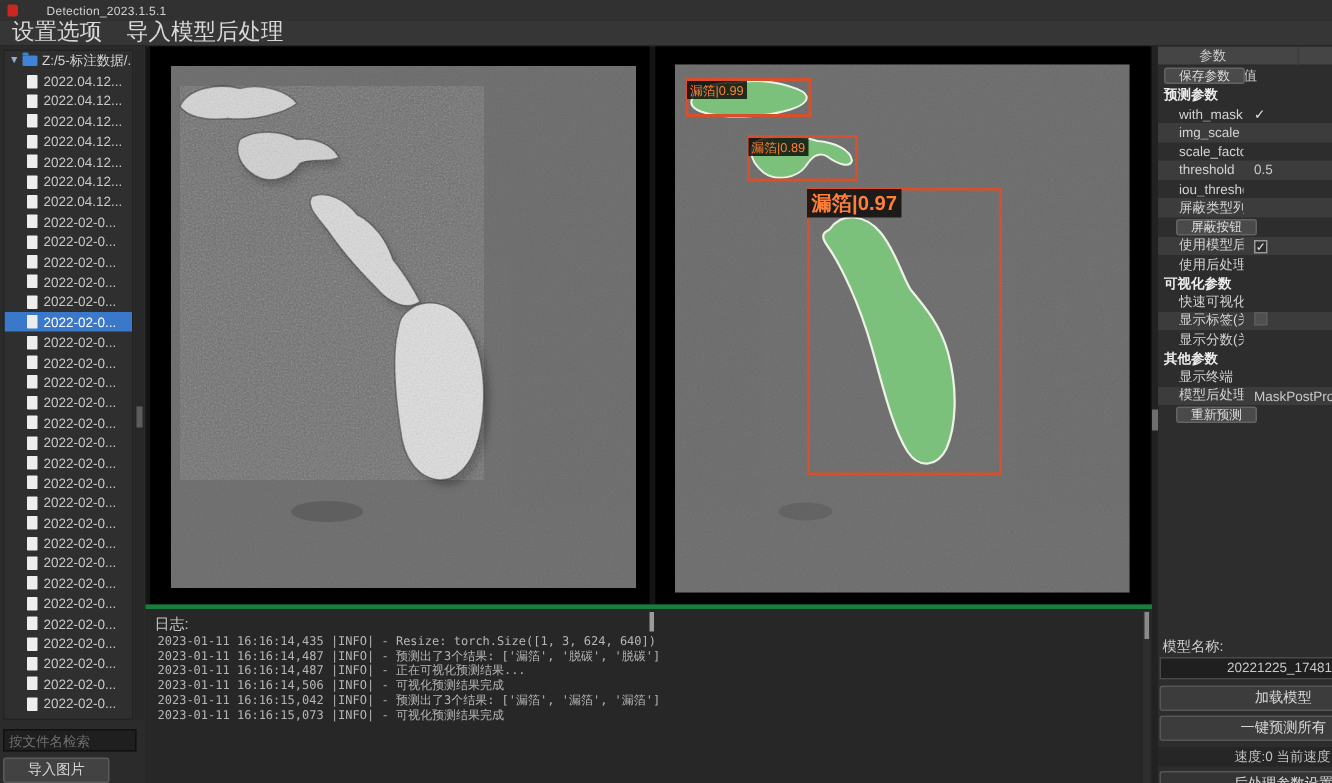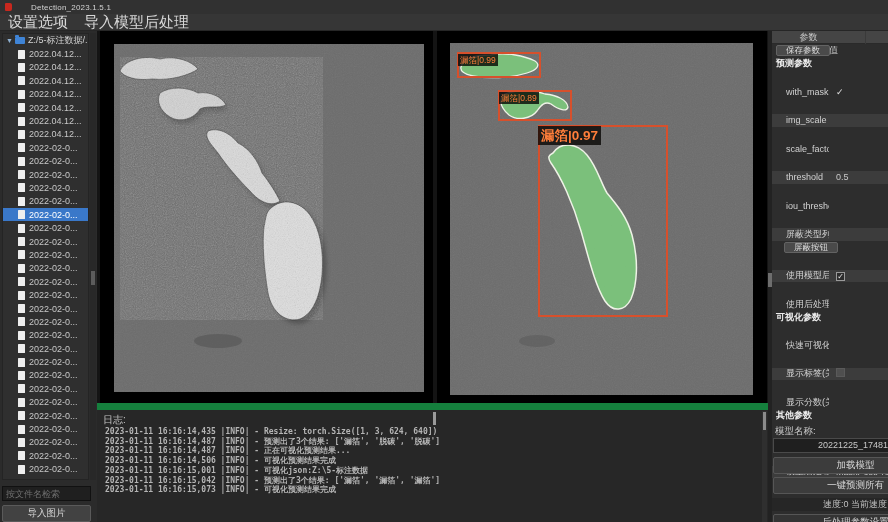--- a/index.html
+++ b/index.html
@@ -31,56 +31,56 @@
   .folder-ic::before { content:""; position:absolute; left:0; top:-2px; width:4px; height:2px;
     background:#3f84d6; border-radius:1px 1px 0 0; }
   .file-ic { width:7px; height:9px; background:#eeeeee; margin-right:4px;
     border-radius:.5px; flex:0 0 auto; }
   .tree-scroll { position:absolute; left:90px; top:2px; width:6px; height:447px; background:#282828; }
   .tree-scroll .handle { position:absolute; left:1px; top:238px; width:4px; height:14px; background:#5c5c5c; }
   .search-input { position:absolute; left:2px; top:455px; width:89px; height:15px;
     background:#1f1f1f; border:1px solid #111; color:#d0d0d0; font-size:9px; padding:0 3px;
     font-family:"Liberation Sans", sans-serif; }
   .search-input::placeholder { color:#6f6f6f; }
-  .import-btn { position:absolute; left:2px; top:474px; width:89px; height:17px;
+  .import-btn { position:absolute; left:2px; top:474px; width:71px; height:17px;
     background:#424242; border:1px solid #5a5a5a; border-radius:2px; color:#d5d5d5;
     font-size:9.5px; font-family:"Liberation Sans", sans-serif; }
 
   
   .viewer { position:absolute; left:97px; top:31px; width:673px; height:372px; background:#141414; }
   .panel { position:absolute; top:0; height:372px; background:#000; }
   .panel.left { left:3px; width:333px; }
   .panel.right { left:340px; width:330px; }
   .panel svg { display:block; }
   .det-box { position:absolute; border:2px solid #d7502c; }
   .det-label { position:absolute; background:rgba(8,6,4,.8); color:#ff7e3a; white-space:nowrap; }
   .det-label.small { font-size:8.5px; line-height:12px; height:12px; padding:0 2px; }
   .det-label.large { font-size:13.5px; font-weight:bold; line-height:19px; height:19px; padding:0 3px; }
 
   
   .log { position:absolute; left:97px; top:403px; width:673px; height:119px;
-    background:#272727; border-top:7px solid #15803d; overflow:hidden; }
+    background:#272727; border-top:3px solid #15803d; overflow:hidden; }
   .log-title { position:absolute; left:6px; top:3px; font-size:10px; color:#c5c5c5; }
   .log-lines { position:absolute; left:8px; top:17px; width:655px; }
   .log-line { font-family:"DejaVu Sans Mono", monospace; font-size:8px; line-height:9.7px;
-    color:#b5b5b5; white-space:nowrap; overflow:hidden;font-weight:bold; }
+    color:#b5b5b5; white-space:nowrap; overflow:hidden; }
   .log-scroll { position:absolute; right:3px; top:1px; width:5px; height:116px; background:#2f2f2f; }
   .log-scroll .handle { position:absolute; left:1px; top:1px; width:3px; height:18px; background:#8a8a8a; }
   .splitter-handle { position:absolute; left:336px; top:2px; width:3px; height:13px; background:#9a9a9a; }
 
   
   .rscroll { position:absolute; left:768px; top:31px; width:4px; height:491px; background:#222; }
   .rscroll .handle { position:absolute; left:0; top:242px; width:4px; height:14px; background:#6e6e6e; }
   .rpanel { position:absolute; left:772px; top:31px; width:116px; height:491px;
     background:#2d2d2d; overflow:hidden; }
   .phead { display:flex; height:13px; background:#454545; border-bottom:1px solid #2a2a2a;
     align-items:center; font-size:9px; color:#cccccc;flex-direction:column; }
   .phead .c1 { width:71px; padding-left:5px; border-right:1px solid #3a3a3a; height:13px; line-height:13px; }
   .phead .c2 { padding-left:7px; }
-  .prow { display:flex; align-items:center; height:12.5px; font-size:9px; color:#d2d2d2;margin-top:16px; }
+  .prow { display:flex; align-items:center; height:12.5px; font-size:9px; color:#d2d2d2; }
   .prow.shaded { background:#3c3c3c; }
   .prow .plabel { width:57px; padding-left:14px; white-space:nowrap; overflow:hidden; }
   .prow .pval { width:45px; padding-left:7px; white-space:nowrap; color:#c9c9c9; }
   .psection { height:12.5px; line-height:12.5px; font-size:9px; font-weight:bold;
     color:#ececec; padding-left:4px; white-space:nowrap; }
   .pbtn-row { height:13px; display:flex; align-items:center; }
   .pbtn { height:11px; background:#4a4a4a; border:1px solid #636363; border-radius:2px;
     color:#dddddd; font-size:8.5px; line-height:9px; padding:0 9px;
     font-family:"Liberation Sans", sans-serif; white-space:nowrap; }
   .pbtn.v-left { margin-left:4px; }
@@ -319,21 +319,20 @@
   </div>
 
   <div class="log">
     <div class="splitter-handle"></div>
     <div class="log-title">日志:</div>
     <div class="log-lines" id="log-lines">
         <div class="log-line">2023-01-11 16:16:14,435 |INFO| - Resize: torch.Size([1, 3, 624, 640])</div>
         <div class="log-line">2023-01-11 16:16:14,487 |INFO| - 预测出了3个结果: ['漏箔', '脱碳', '脱碳']</div>
         <div class="log-line">2023-01-11 16:16:14,487 |INFO| - 正在可视化预测结果...</div>
         <div class="log-line">2023-01-11 16:16:14,506 |INFO| - 可视化预测结果完成</div>
-        <div class="log-line">2023-01-11 16:16:15,001 |INFO| - 可视化json:Z:\5-标注数据</div>
         <div class="log-line">2023-01-11 16:16:15,042 |INFO| - 预测出了3个结果: ['漏箔', '漏箔', '漏箔']</div>
         <div class="log-line">2023-01-11 16:16:15,073 |INFO| - 可视化预测结果完成</div>
       </div>
     <div class="log-scroll">
         <div class="handle"></div>
       </div>
   </div>
 
   <div class="rscroll">
       <div class="handle"></div>

